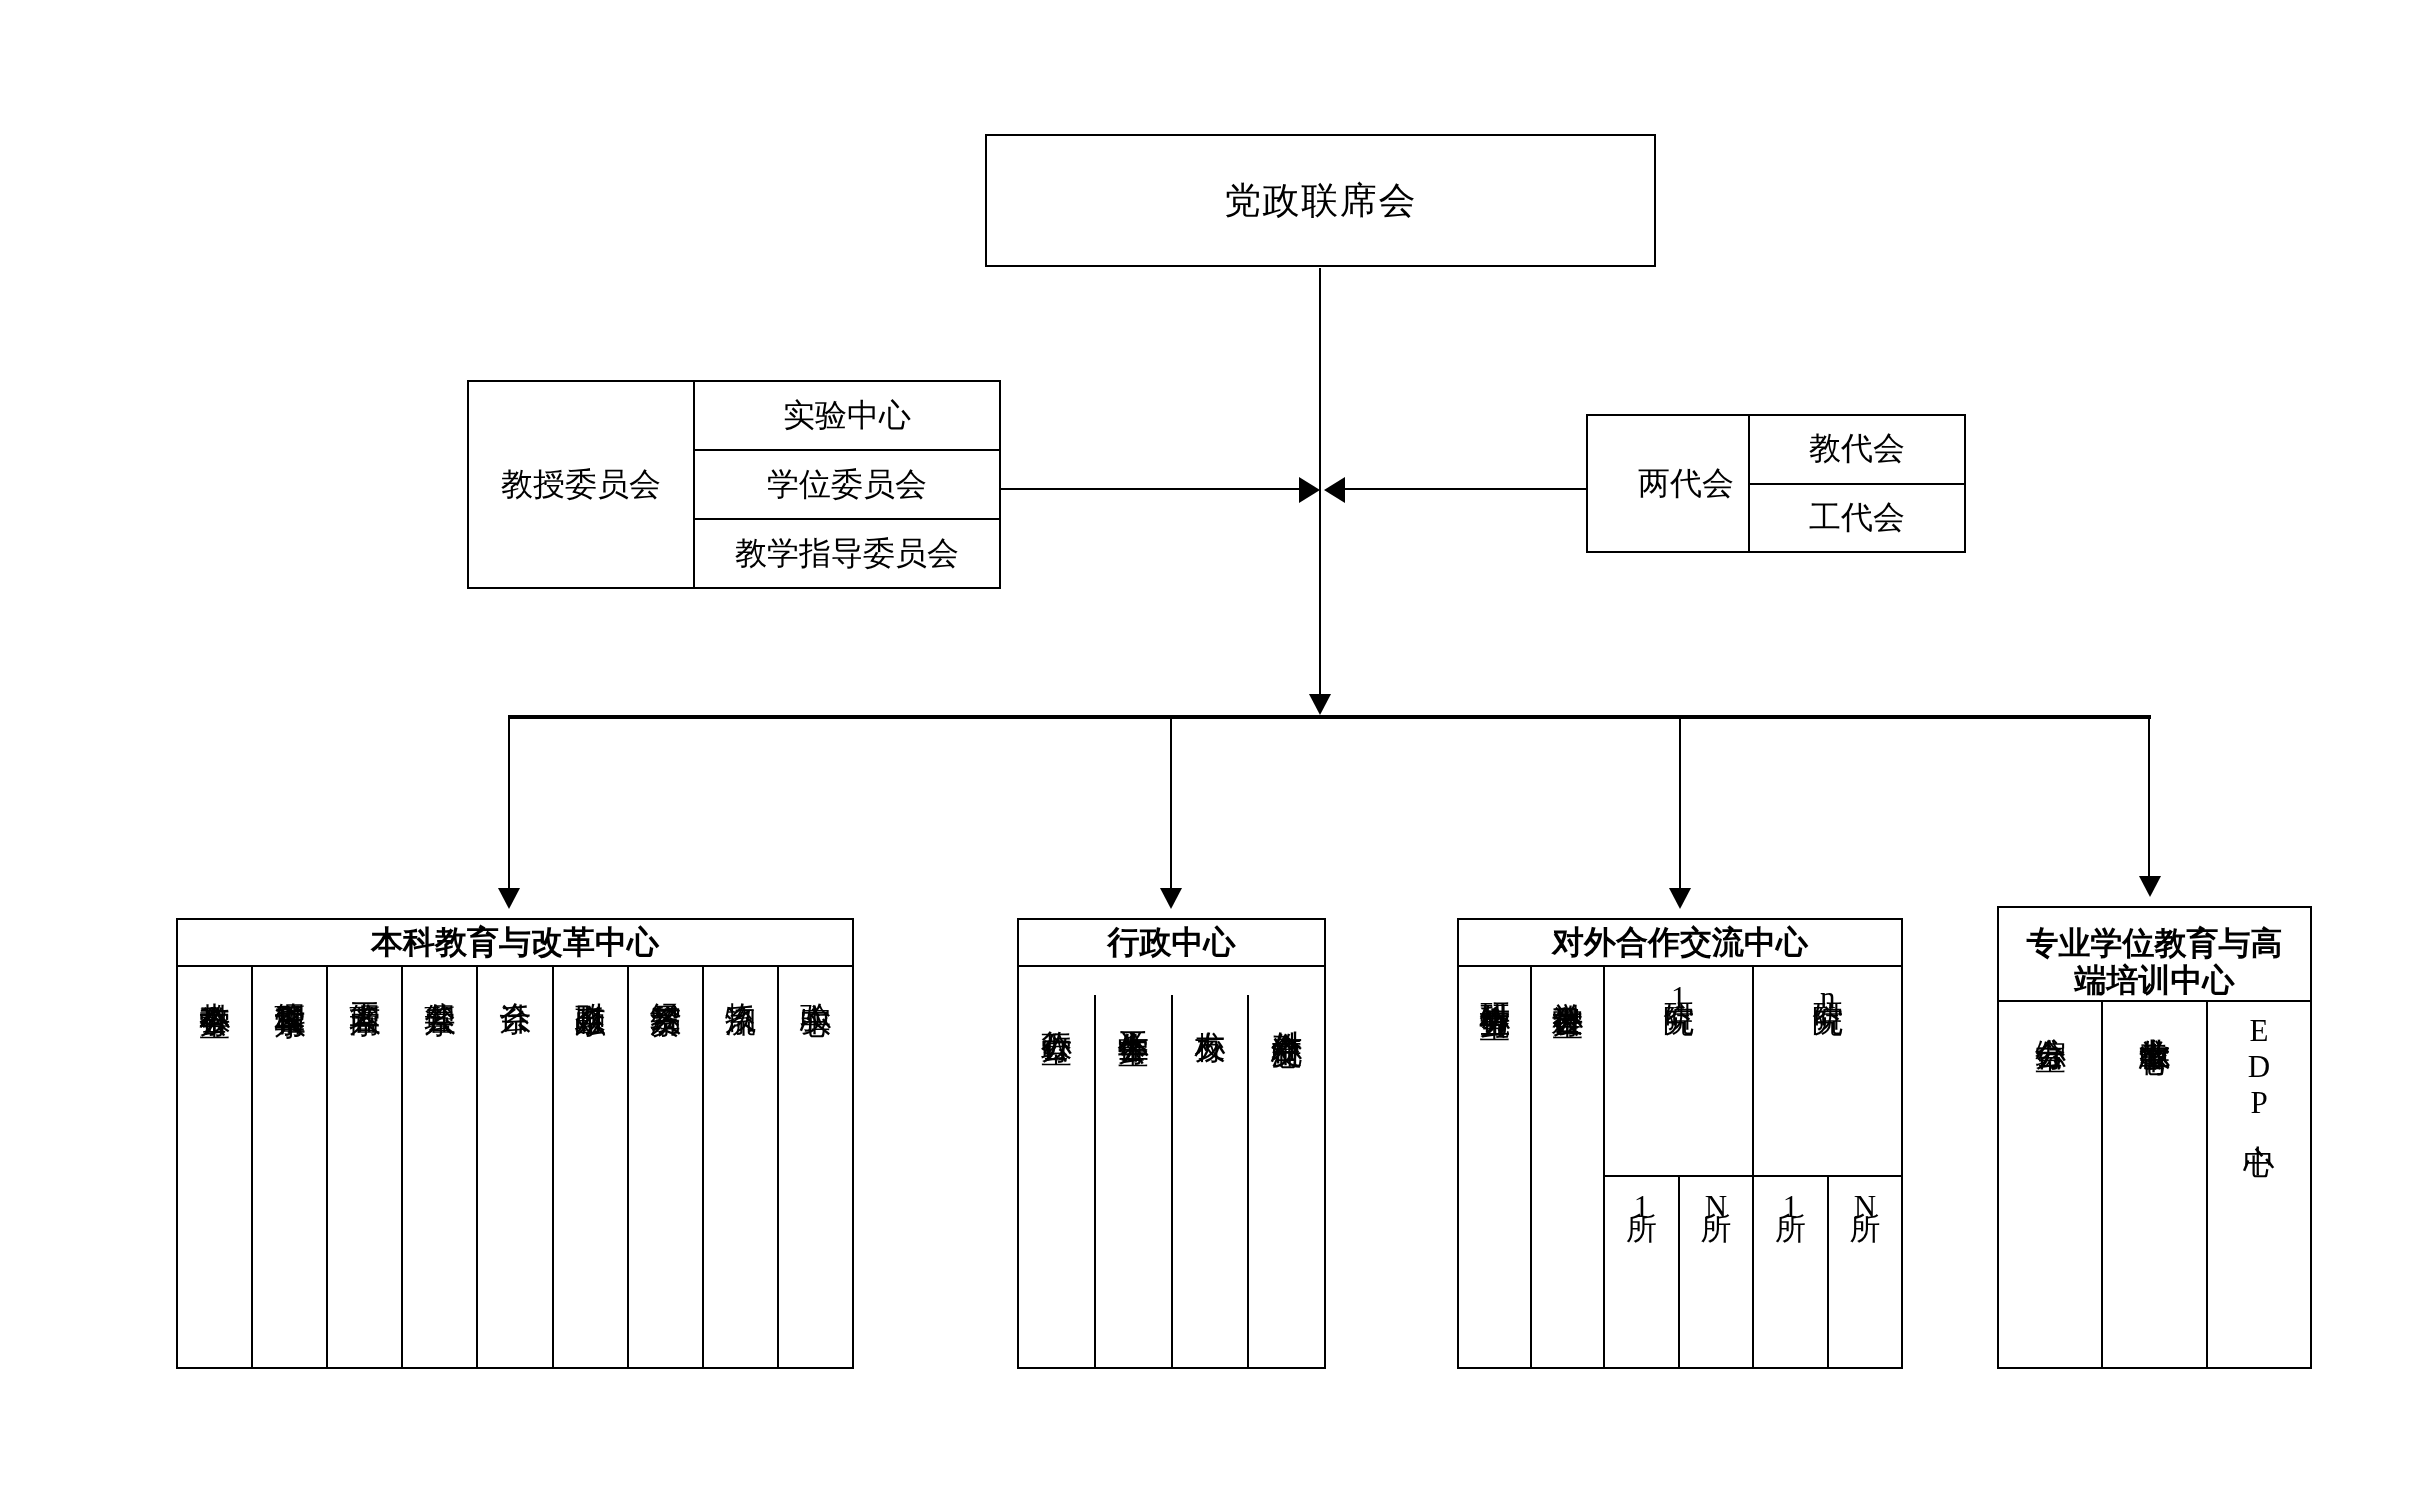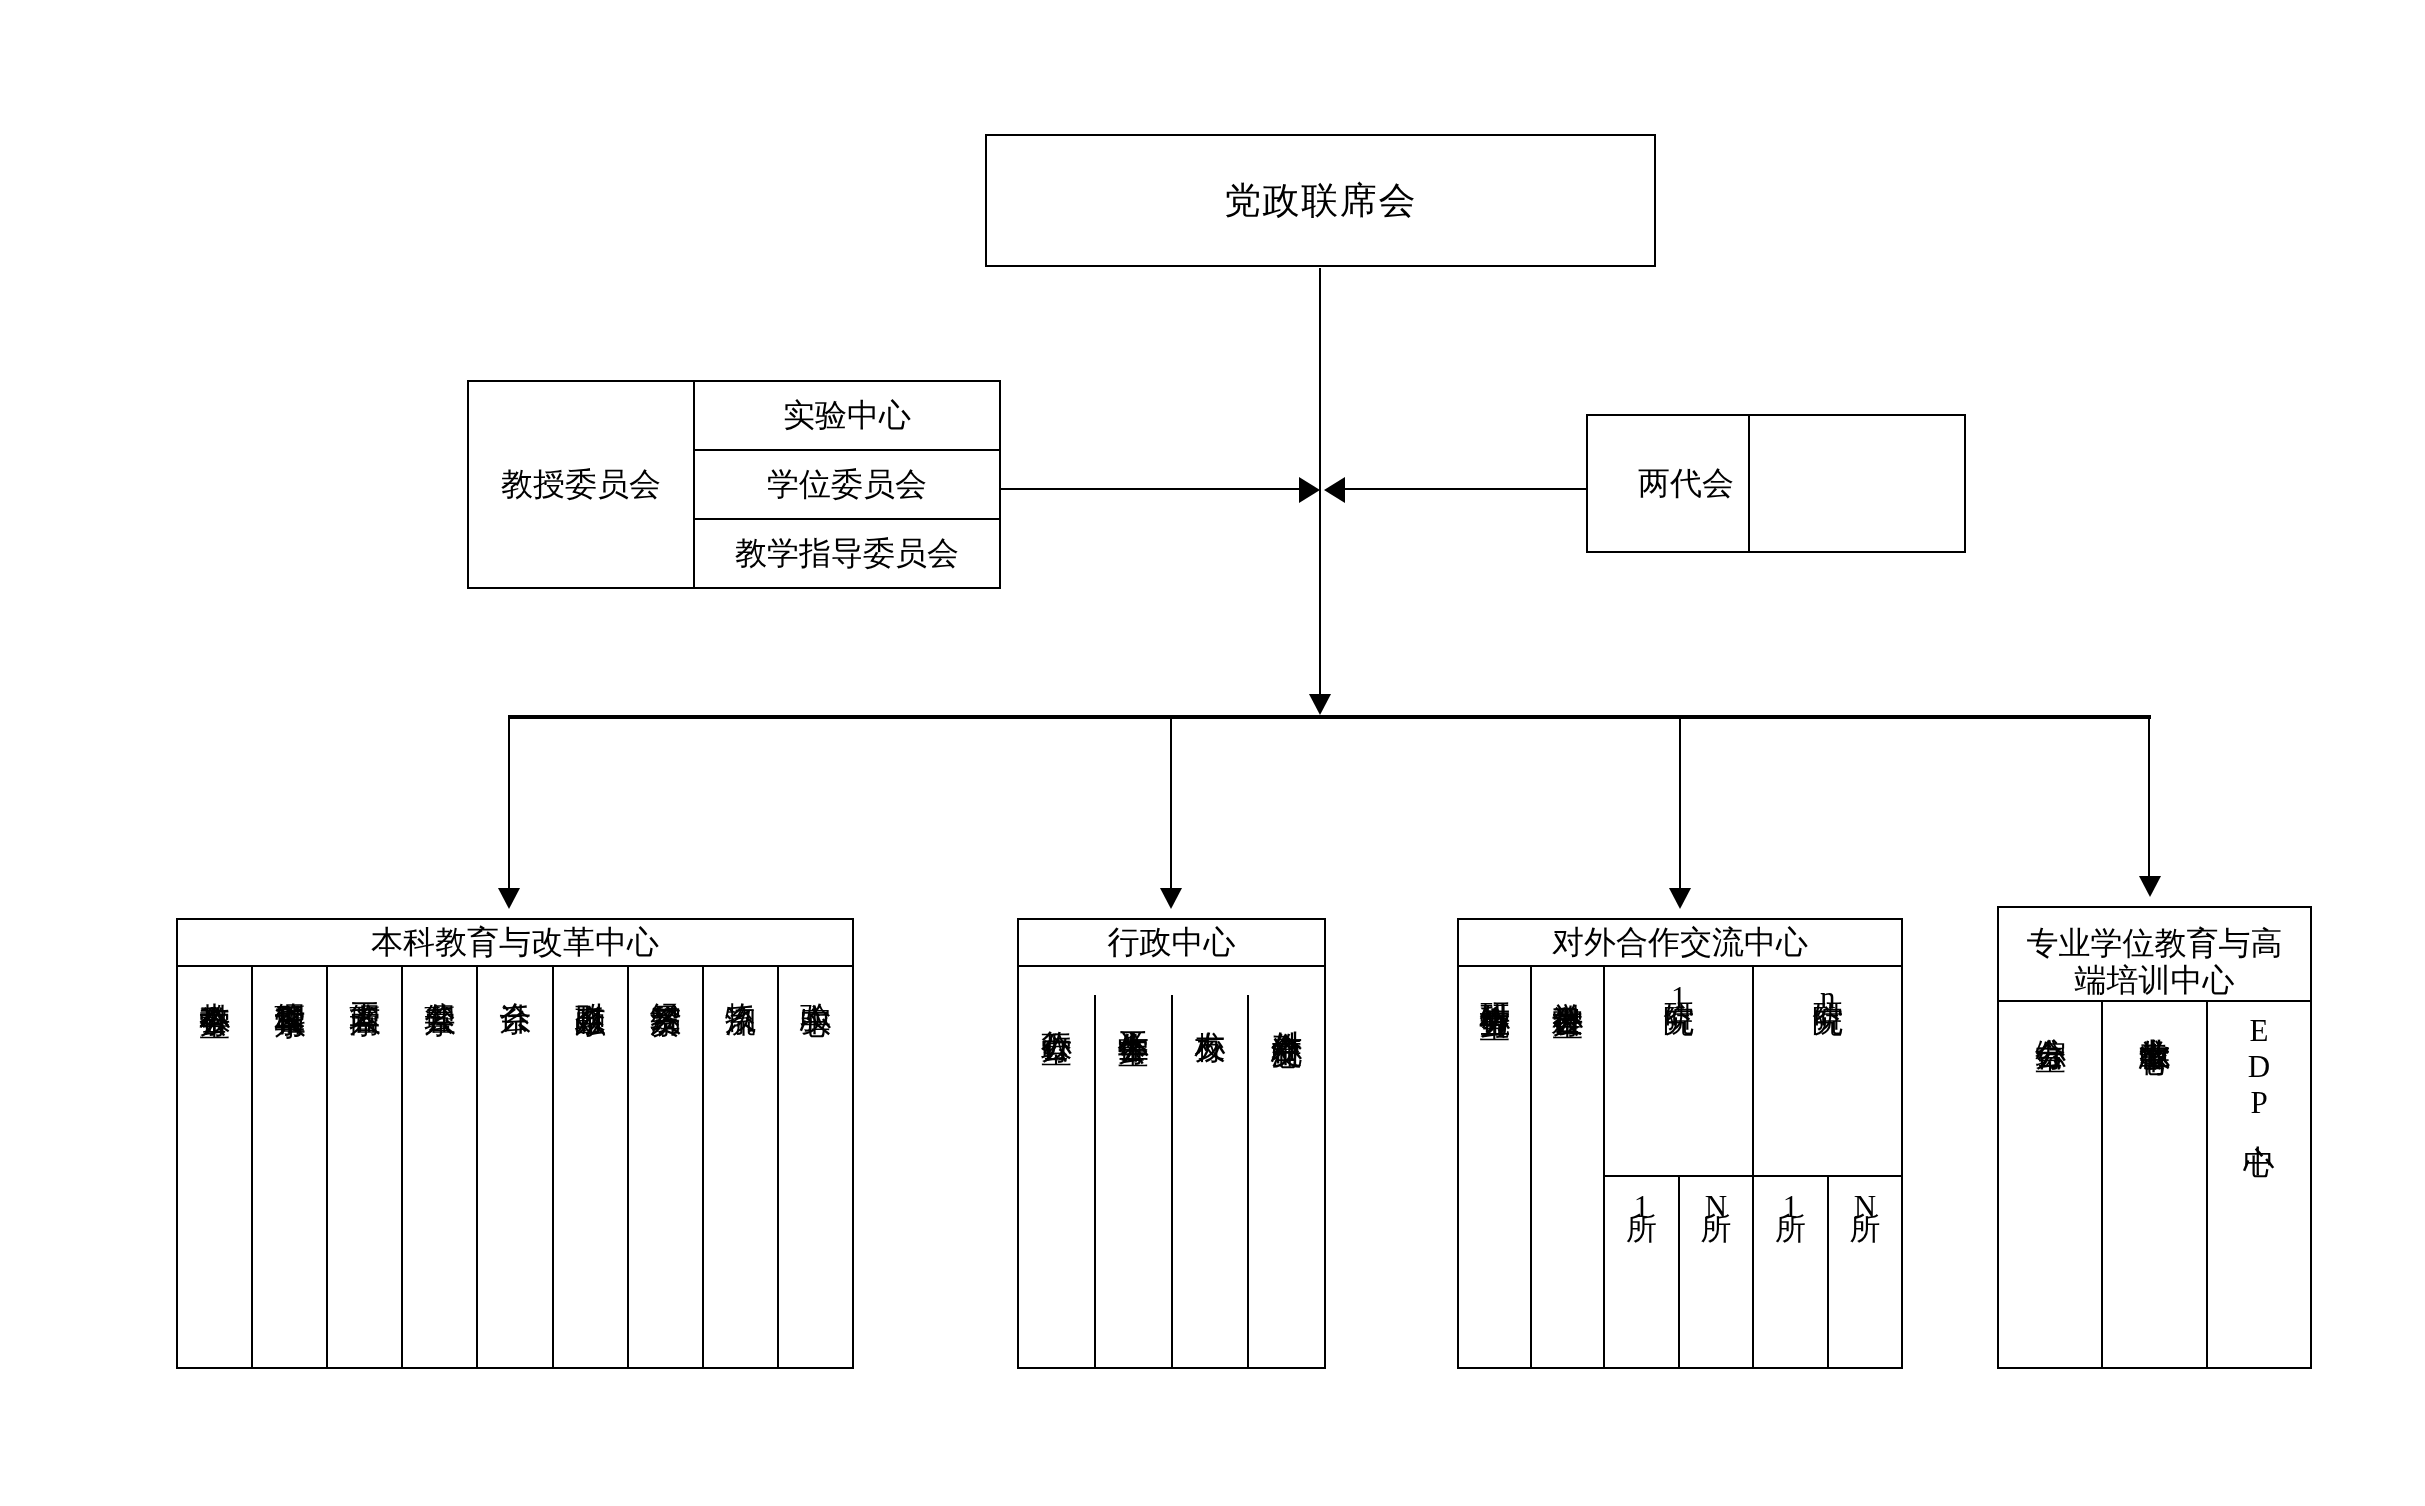--- a/index.html
+++ b/index.html
@@ -45,21 +45,21 @@
              border-left:21px solid #000;}
   .arw-left{position:absolute;width:0;height:0;
             border-top:13px solid transparent;border-bottom:13px solid transparent;
             border-right:21px solid #000;}
 
   
   .center-group{position:absolute;border:2.4px solid #000;box-sizing:border-box;background:#fff;
                 display:flex;flex-direction:column;}
   .cg-head{border-bottom:2.4px solid #000;box-sizing:border-box;
            display:flex;align-items:center;justify-content:center;text-align:center;
-           font-size:32px;line-height:1.15;padding:0 15px;}
+           font-size:32px;line-height:1.15;padding:0 15px;font-weight:bold;}
   .cg-body{flex:1;display:flex;}
   .vcol{flex:1;border-right:2.4px solid #000;box-sizing:border-box;
         display:flex;align-items:flex-start;justify-content:center;padding-top:11.3px;}
   .vcol:last-child{border-right:none;}
   .vtext{writing-mode:vertical-rl;text-orientation:upright;font-size:31px;
          line-height:1.08;letter-spacing:0.8px;white-space:nowrap;}
   .vtext.lat{text-orientation:upright;}
 
   
   .inst-wrap{display:flex;flex:1;}
@@ -103,20 +103,24 @@
       <div class="cell">学位委员会</div>
       <div class="cell">教学指导委员会</div>
     </div>
   </div>
 
   <div class="hline" style="left:1001px; top:488px; width:303px;"></div>
   <div class="arw-right" style="left:1299px; top:477px;"></div>
 
   <div id="cong-cluster">
     <div class="lead">两代会</div>
+    <div class="stack">
+      <div class="cell">教代会</div>
+      <div class="cell">工代会</div>
+    </div>
   </div>
 
   <div class="hline" style="left:1338px; top:488px; width:248px;"></div>
   <div class="arw-left" style="left:1324px; top:477px;"></div>
 
   <div class="vline" style="left:1319px; top:488px; height:207px;"></div>
   <div class="arw-down" style="left:1309px; top:694px;"></div>
 
   <div class="hbar" style="left:508px; top:715px; width:1643px;"></div>
 

